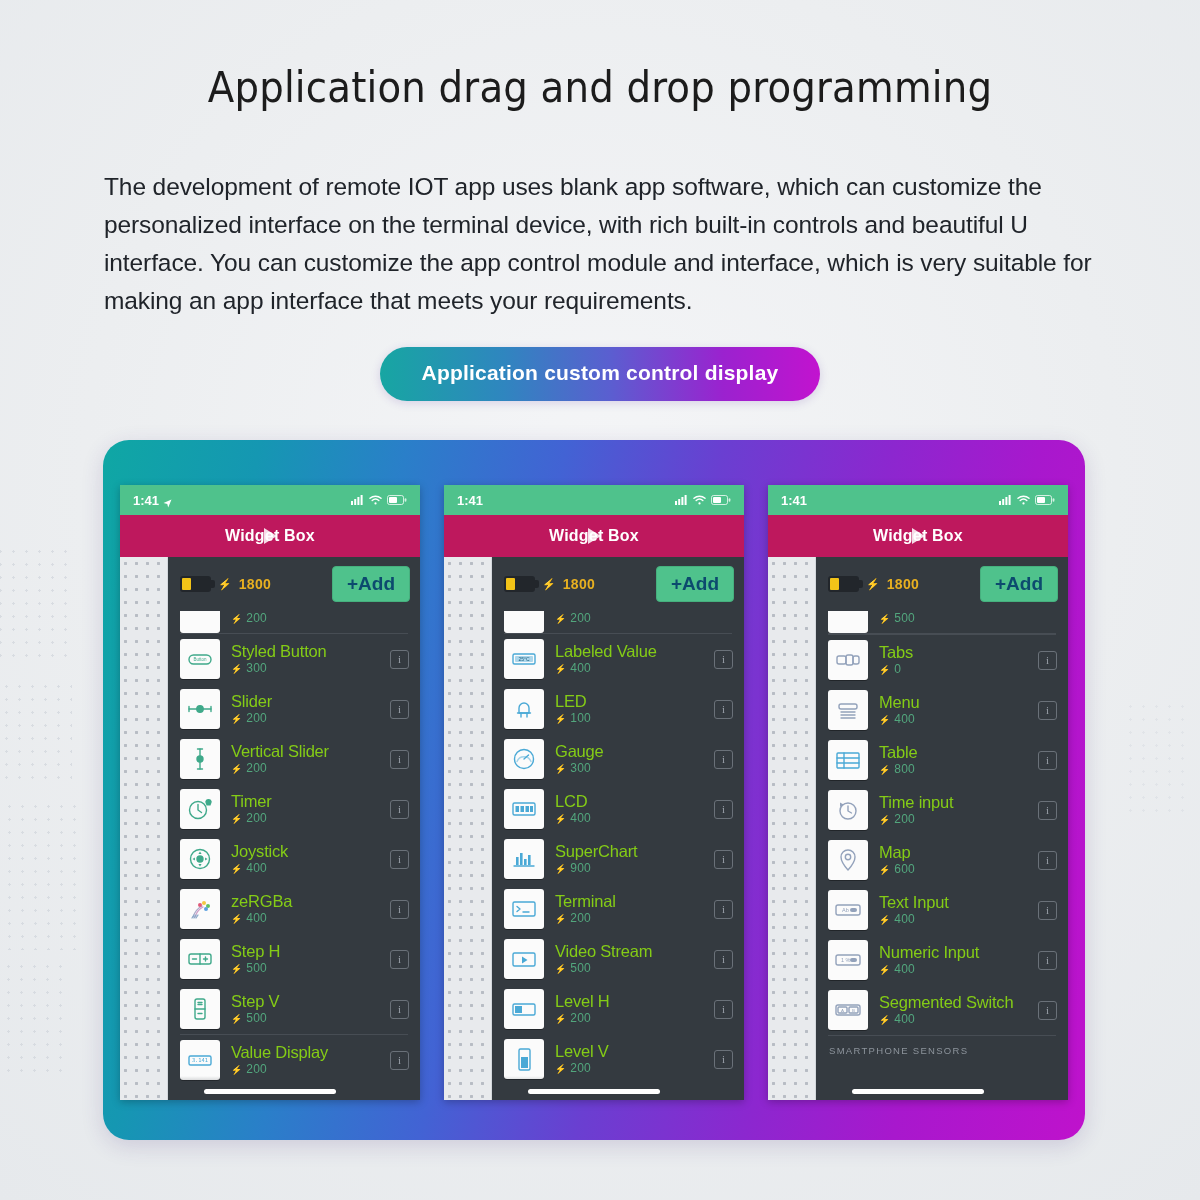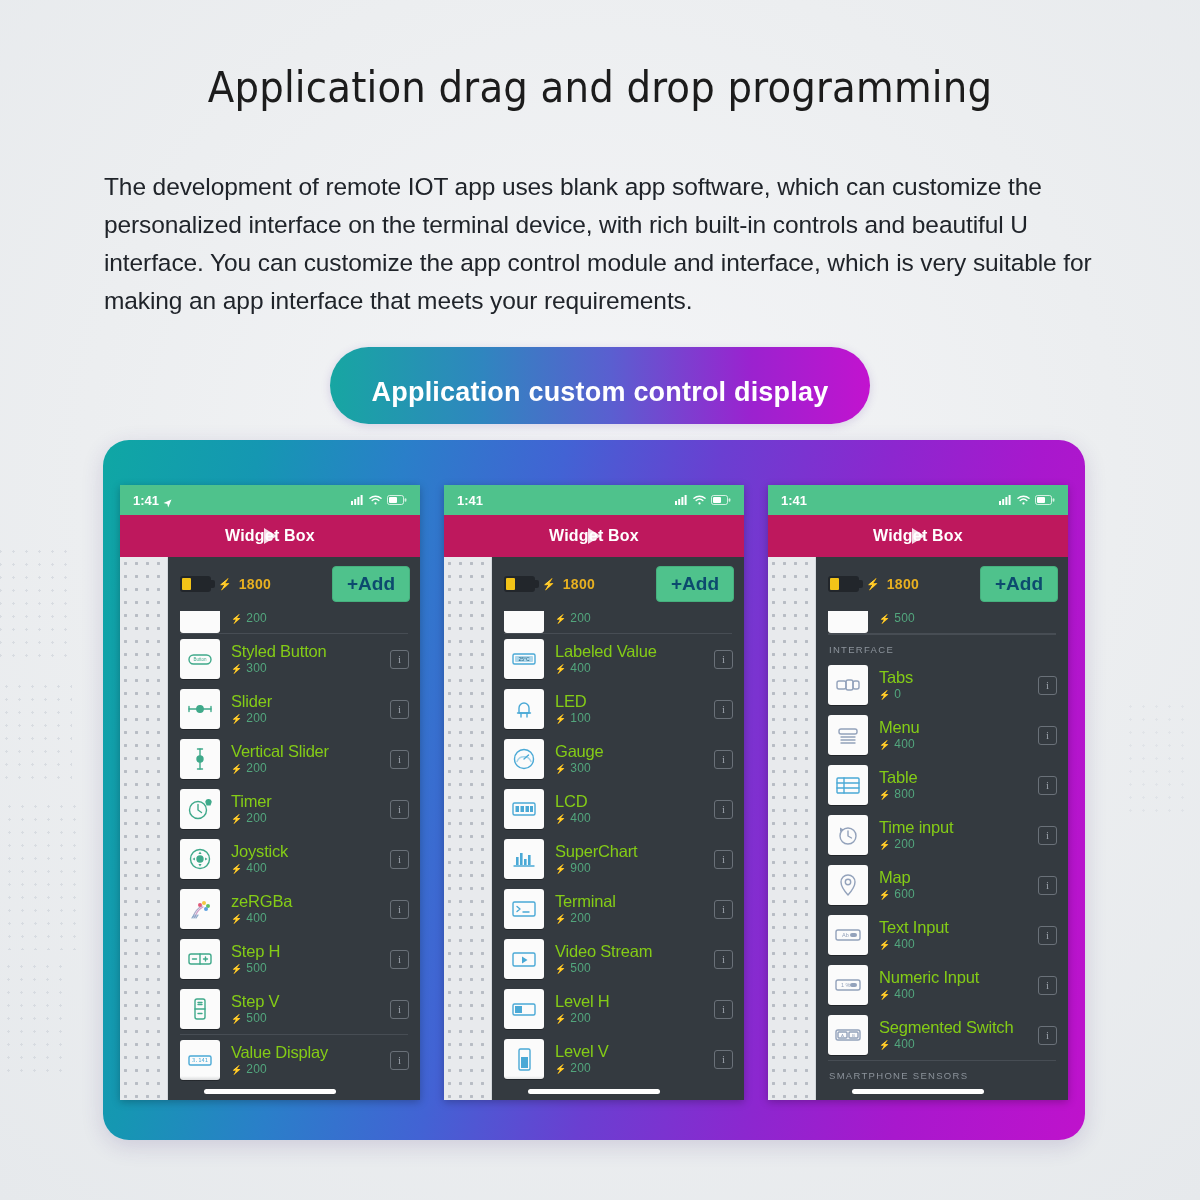--- a/index.html
+++ b/index.html
@@ -55,23 +55,23 @@
   .paragraph p { margin: 16px; }
 
   
   .pill-wrap {
     position: absolute; left: 0; right: 0; top: 347px;
     display: flex; justify-content: center;
   }
   .pill {
     background: linear-gradient(90deg, #17a6a2 0%, #2f86bf 28%, #5a5fd0 52%, #9b22cf 78%, #c213cf 100%);
     border-radius: 40px;
-    padding: 30px 42px 16px;
+    padding: 14px 42px 16px;
     color: #ffffff;
-    font-size: 27px;
+    font-size: 21px;
     font-weight: 700;
     letter-spacing: .2px;
     box-shadow: 0 2px 10px rgba(90,50,160,.18);
     white-space: nowrap;
   }
 
   
   .showcase {
     position: absolute;
     left: 103px; top: 440px;
@@ -707,21 +707,20 @@
             </div>
             <div class="partial">
               <div class="thumb"></div>
               <div class="row-text">
                 <div class="row-cost"><span class="bolt">⚡</span> <span>500</span></div>
               </div>
             </div>
             <div class="divider"></div>
             <div class="list">
               <div class="divider"></div>
-              <div class="section-label">INTERFACE</div>
               <div class="row">
                 <div class="thumb">
                   <svg width="30" height="30" viewBox="0 0 30 30" fill="none" stroke="#93a2bb" stroke-width="1.4" stroke-linecap="round" stroke-linejoin="round">
                     <rect x="4" y="11" width="9" height="8" rx="2" stroke="#93a2bb"></rect>
                     <rect x="13" y="10" width="7" height="10" rx="2" stroke="#93a2bb"></rect>
                     <rect x="20" y="11" width="6" height="8" rx="2" stroke="#93a2bb"></rect>
                   </svg>
                 </div>
                 <div class="row-text">
                   <div class="row-title">Tabs</div>

